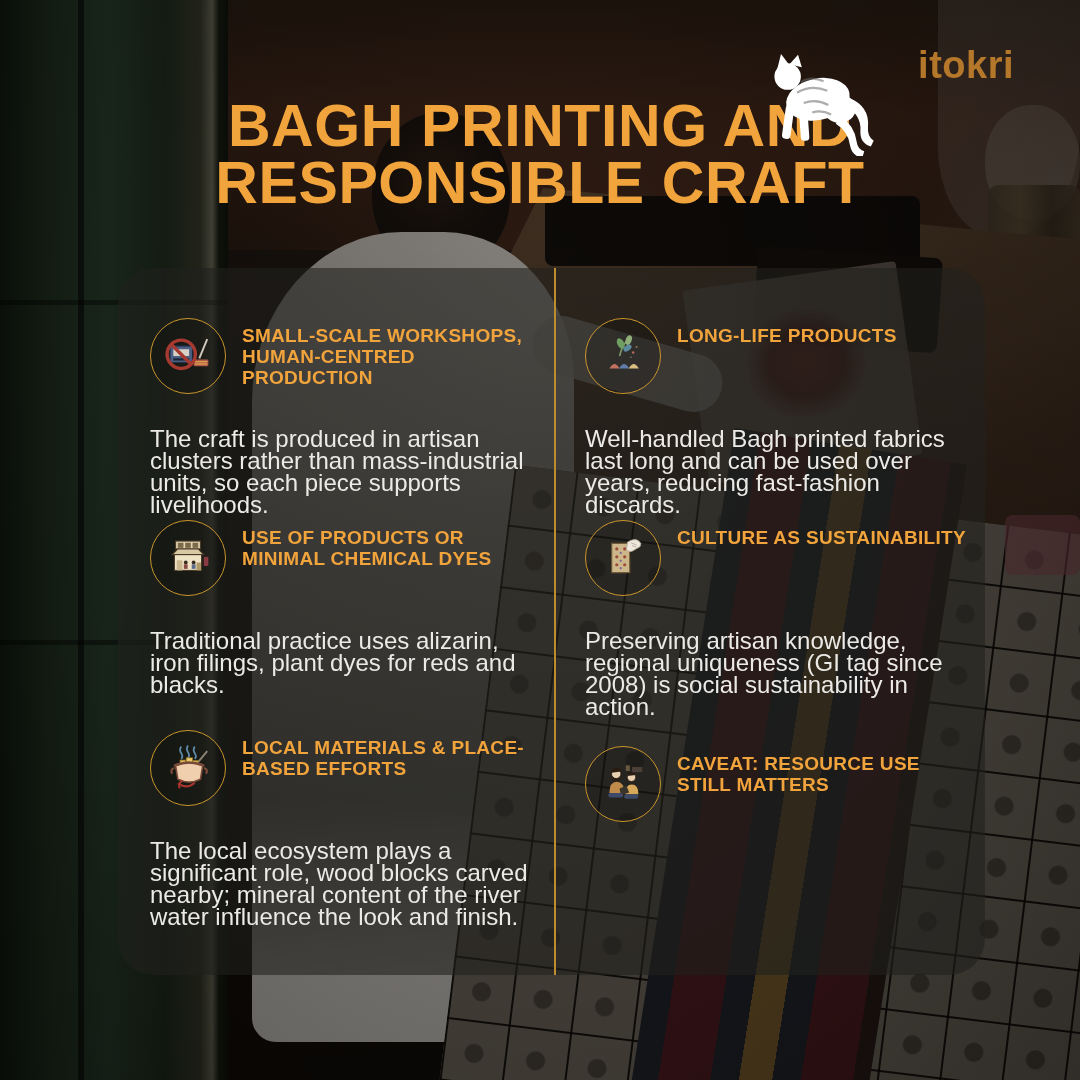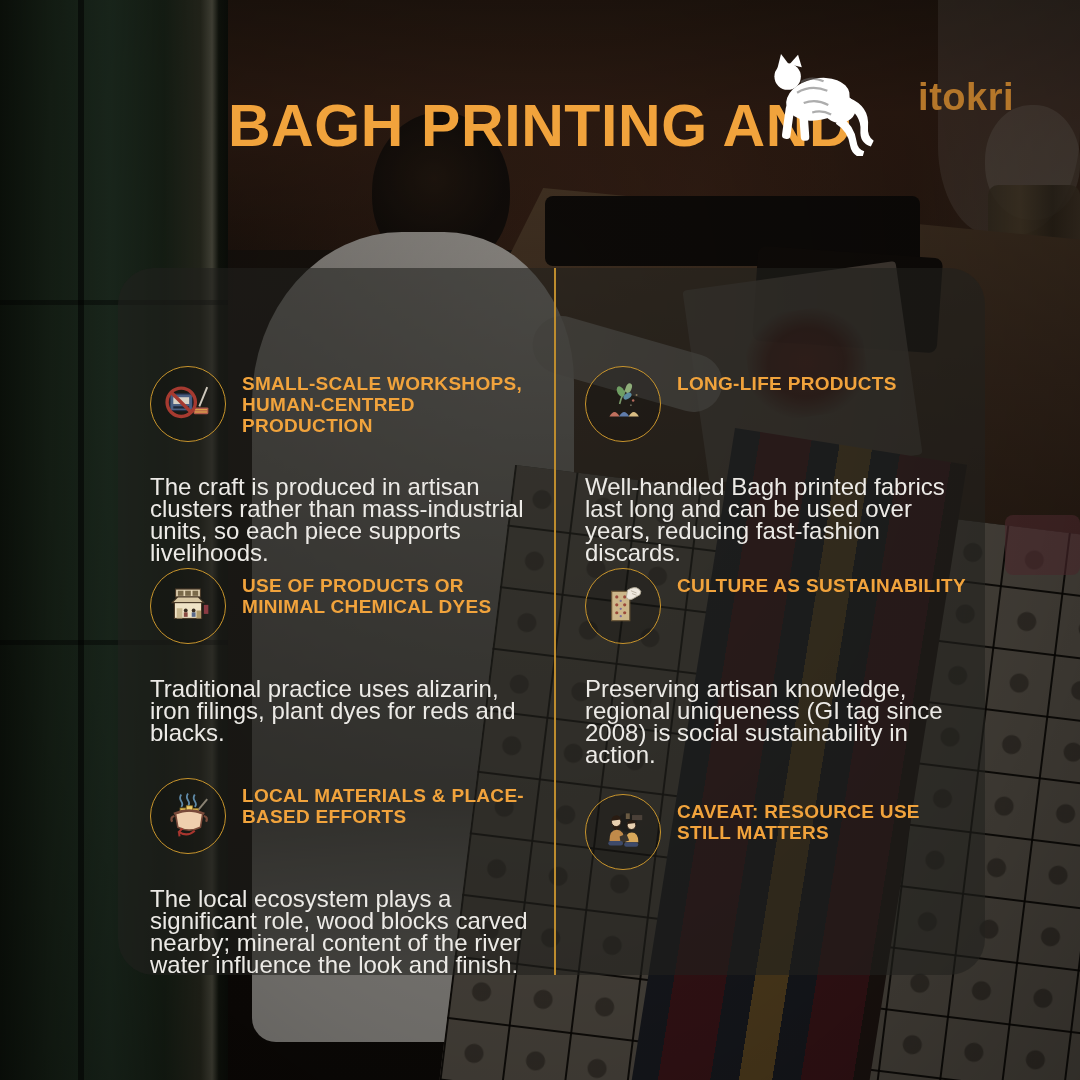--- a/index.html
+++ b/index.html
@@ -38,30 +38,30 @@
     background-image:
       repeating-linear-gradient(0deg,rgba(12,9,5,.9) 0 2px,transparent 2px 62px),
       repeating-linear-gradient(90deg,rgba(12,9,5,.9) 0 2px,transparent 2px 62px),
       radial-gradient(circle at 31px 31px,rgba(22,16,10,.4) 0 9px,transparent 10px);
     background-size:62px 62px,62px 62px,62px 62px;}
   .bg-band{position:absolute;left:735px;top:428px;width:235px;height:720px;transform:rotate(9deg);transform-origin:top left;
     background:linear-gradient(90deg,#23262e 0 11%,#531d22 11% 33%,#23262e 33% 45%,#7d5f2e 45% 59%,#23262e 59% 71%,#531d22 71% 93%,#2a1d18 93% 100%);}
   .bg-pink{position:absolute;left:1005px;top:515px;width:75px;height:60px;background:#8a4a52;opacity:.6;border-radius:8px;}
   .bg-dim{position:absolute;inset:0;background:radial-gradient(ellipse at 50% 28%,rgba(0,0,0,.30) 0%,rgba(0,0,0,.48) 70%,rgba(0,0,0,.58) 100%);}
   
-  .logo{position:absolute;top:44px;right:66px;color:#b5772a;font-size:38px;font-weight:700;letter-spacing:.5px;z-index:5;margin-top:32px;}
+  .logo{position:absolute;top:44px;right:66px;color:#b5772a;font-size:38px;font-weight:700;letter-spacing:.5px;z-index:5;}
   .title{position:absolute;left:0;top:98px;width:1080px;text-align:center;z-index:4;
     color:#f1a33c;font-size:59px;font-weight:700;letter-spacing:.6px;line-height:57px;}
   .tiger{position:absolute;left:756px;top:52px;width:120px;height:104px;z-index:5;}
   
   .panel{position:absolute;left:118px;top:268px;width:867px;height:707px;border-radius:36px;
     background:rgba(33,33,29,.58);z-index:2;}
   .divider{position:absolute;left:554px;top:268px;width:2px;height:707px;background:#bd8c2e;z-index:3;}
   
-  .card{position:absolute;width:392px;z-index:3;margin-top:48px;}
+  .card{position:absolute;width:392px;z-index:3;}
   .card-head{display:flex;gap:16px;align-items:flex-start;min-height:94px;}
   .icon-circle{width:76px;height:76px;border-radius:50%;border:1.6px solid #c9952c;flex:none;
     display:flex;align-items:center;justify-content:center;background:rgba(0,0,0,.18);}
   .icon-circle svg{width:52px;height:52px;}
   .card-title{color:#f1a33c;font-size:19px;font-weight:700;letter-spacing:.3px;line-height:21px;padding-top:7px;max-width:298px;}
   .card-body{color:#eceae6;font-size:24px;line-height:22px;margin-top:16px;max-width:398px;}
   .c1{left:150px;top:318px;} .c2{left:585px;top:318px;}
   .c3{left:150px;top:520px;} .c4{left:585px;top:520px;}
   .c5{left:150px;top:730px;} .c6{left:585px;top:746px;}
 </style>
@@ -101,20 +101,21 @@
       <rect x="43" y="60" width="9" height="34" rx="4" transform="rotate(-4 47 77)"></rect>
       <ellipse cx="85" cy="60" rx="17" ry="15"></ellipse>
       <path d="M86 68 q15 10 17 27 q1 8 8 10 l-2 7 q-11 -2 -13 -13 q-2 -15 -15 -23 Z"></path>
       <path d="M94 48 q23 9 21 31 q-1 10 6 15 l-3 6 q-12 -4 -11 -17 q1 -17 -17 -27 Z"></path>
     </g>
     <path d="M44 32 q11 -7 24 -1 M40 43 q15 -9 32 -2 M47 54 q13 -5 26 2 M56 64 q10 -3 20 2" stroke="#6a6a6a" stroke-width="2.4" fill="none" opacity="0.55"></path>
   </svg>
 
   <div class="title">
     <div>BAGH PRINTING AND</div>
+    <div>RESPONSIBLE CRAFT</div>
   </div>
 
   <div class="panel"></div>
   <div class="divider"></div>
 
   <div class="card c1">
     <div class="card-head">
       <div class="icon-circle">
         <svg viewBox="0 0 46 46">
           <rect x="7" y="14" width="20" height="15" rx="2" fill="#4a5f82" stroke="#1d2638" stroke-width="1"></rect>

